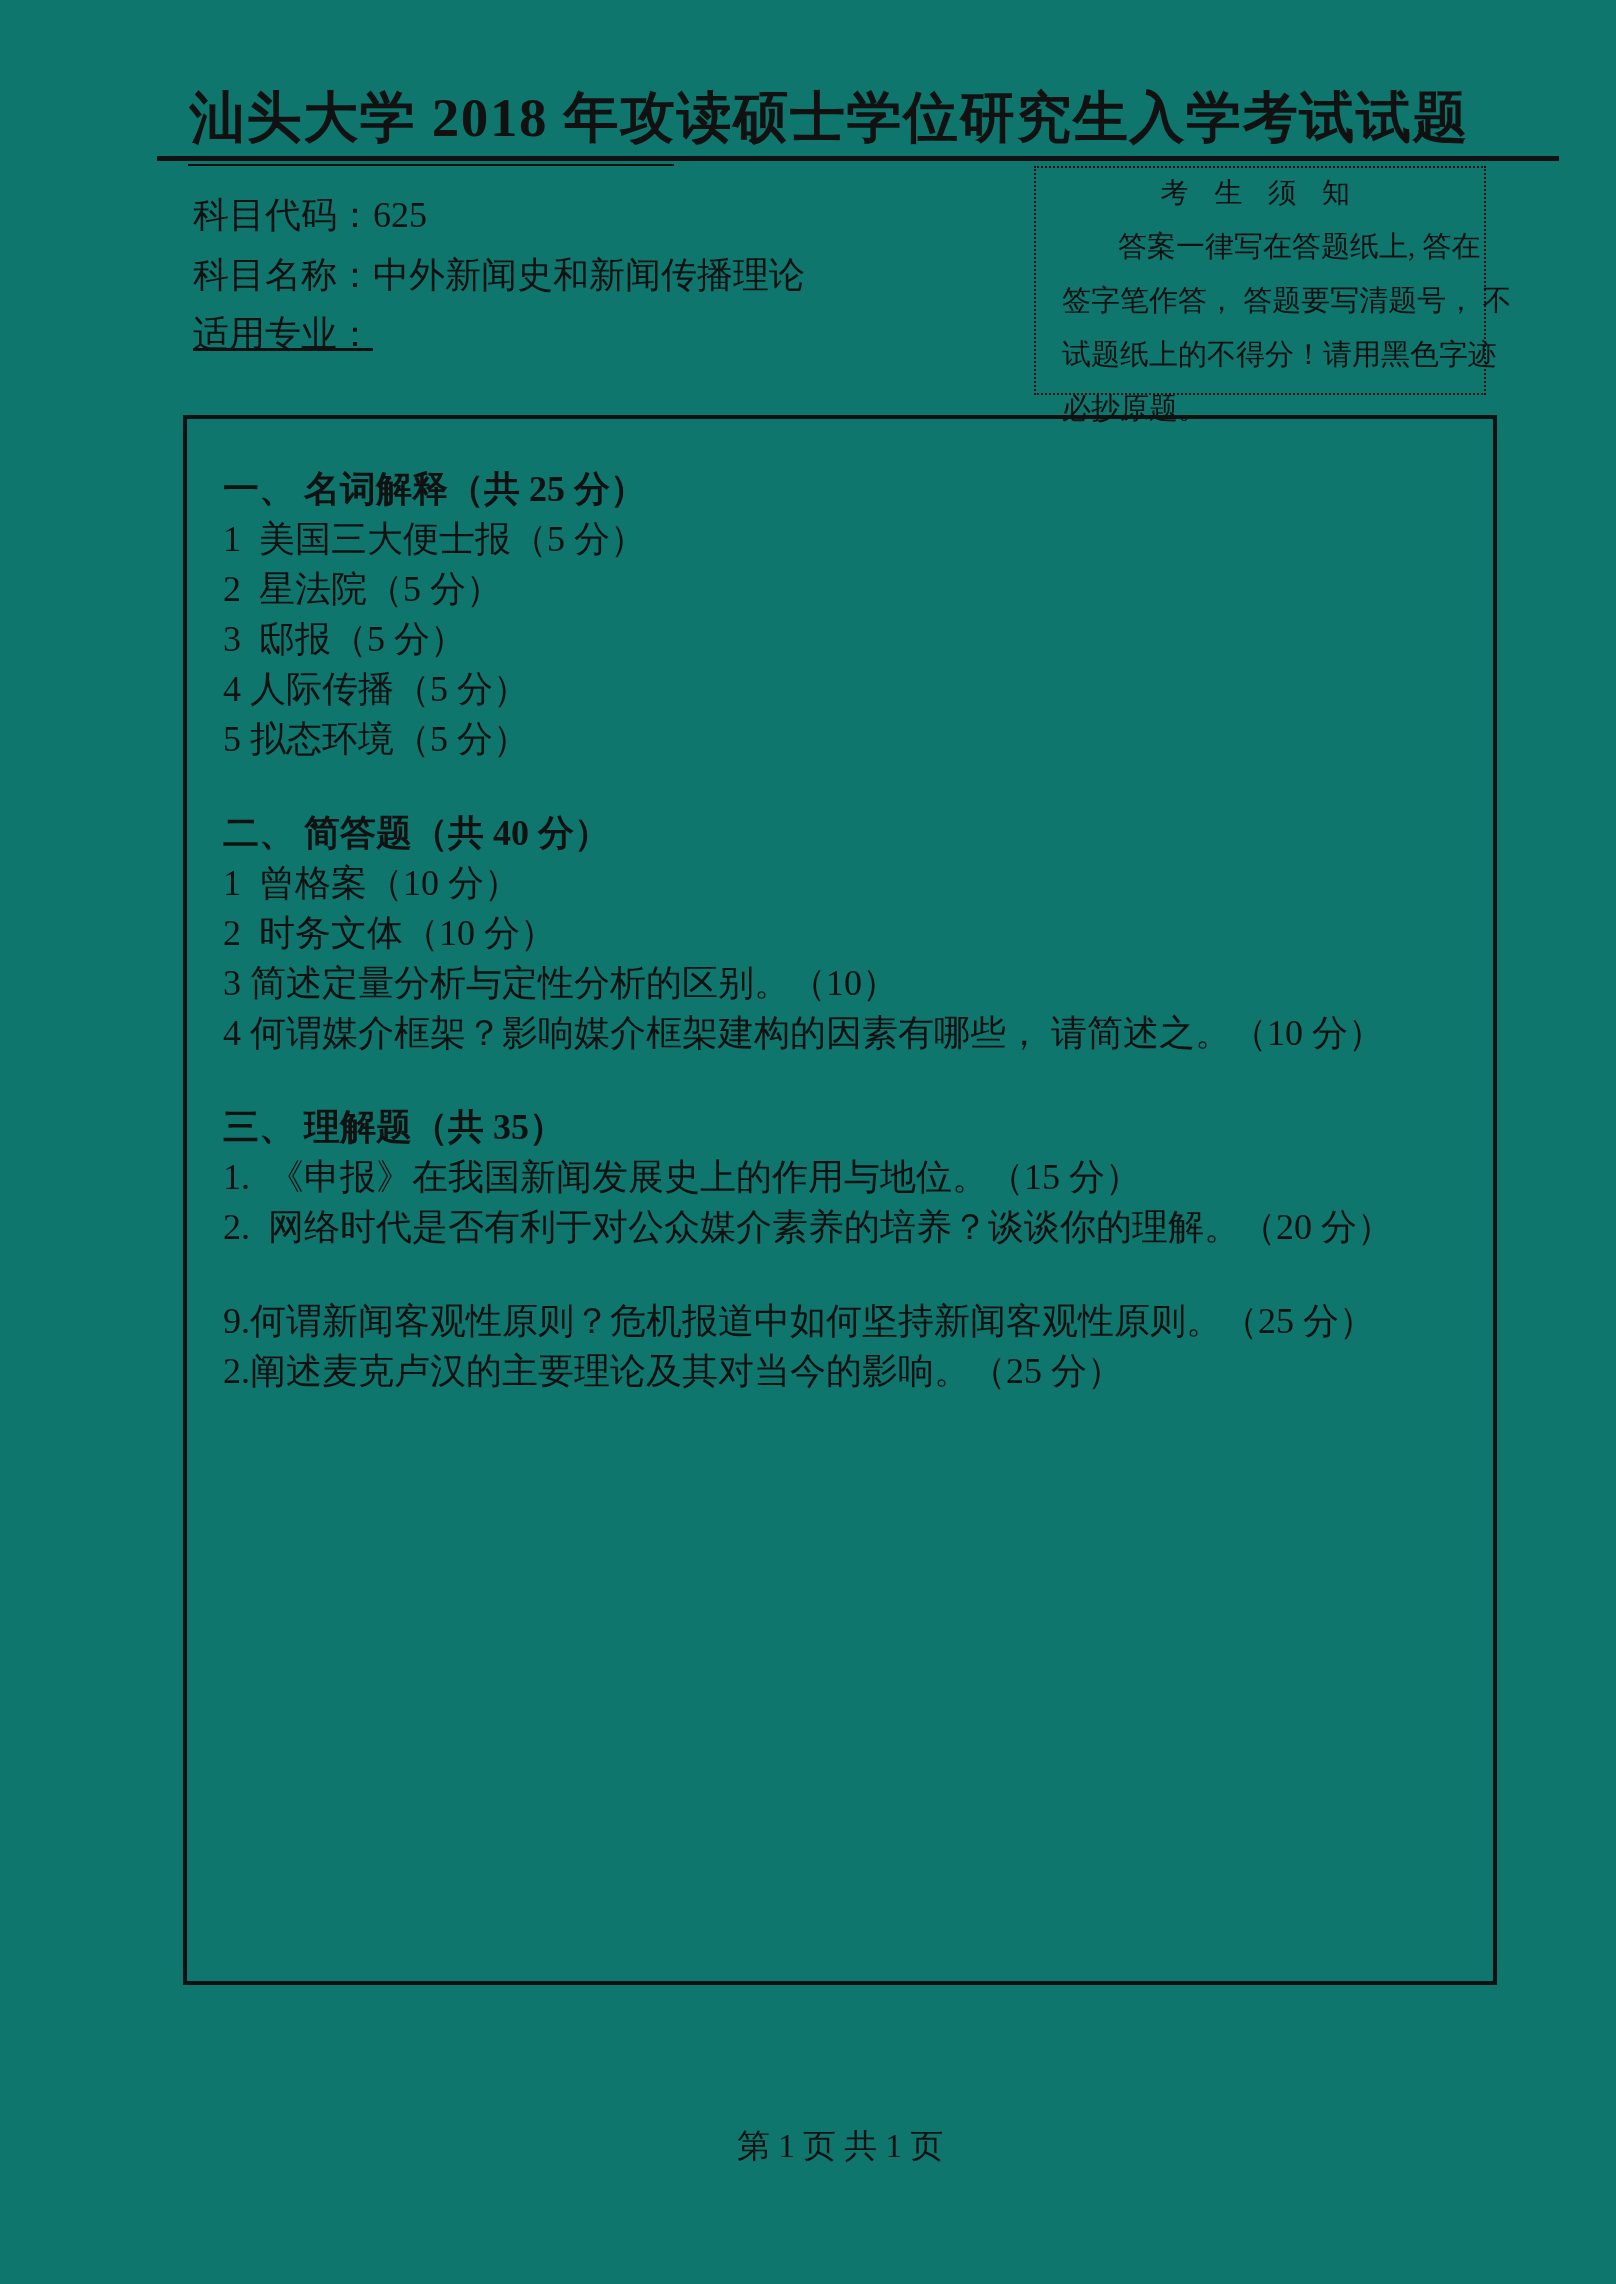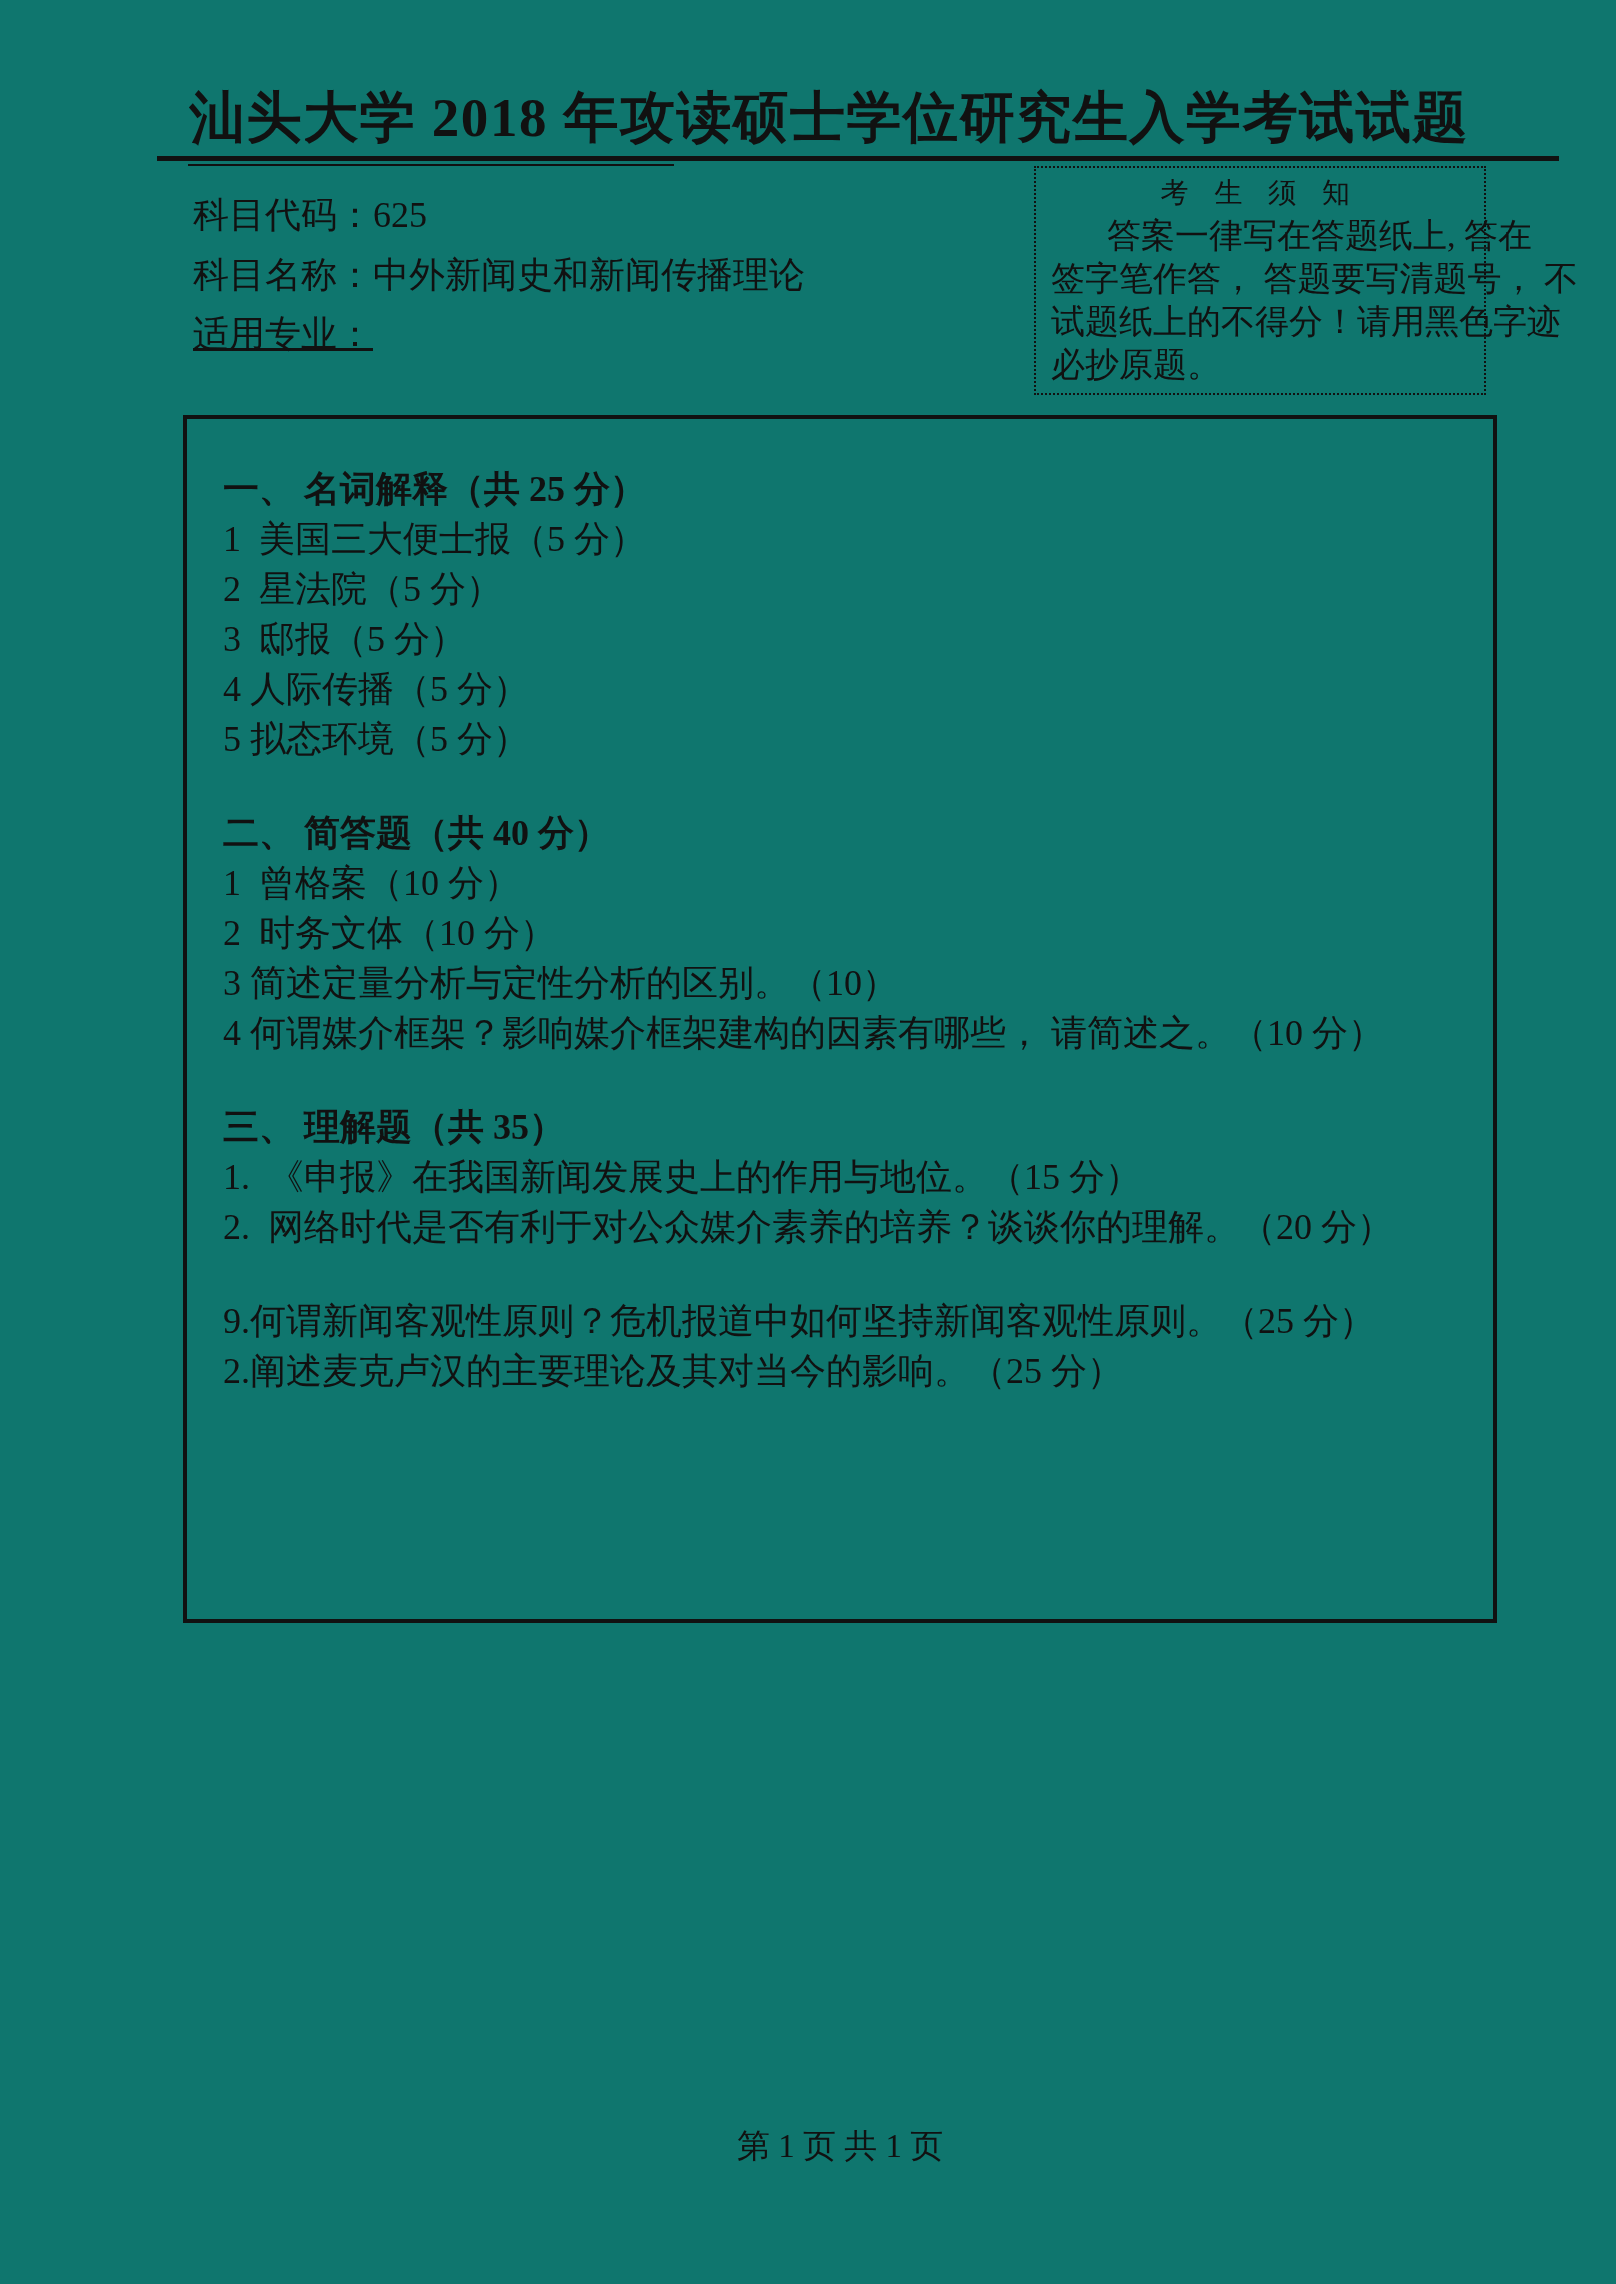--- a/index.html
+++ b/index.html
@@ -19,25 +19,25 @@
   .info-row { position:absolute; left:193px; font-size:36px; line-height:42px; white-space:pre; }
   .info-row.r1 { top:194px; }
   .info-row.r2 { top:254px; }
   .info-row.r3 { top:313px;text-decoration:underline; }
 
   .notice {
     position:absolute; left:1034px; top:166px; width:452px; height:229px;
     border:2.3px dotted #111111; box-sizing:border-box; padding:6.3px 11px 0 11px;
   }
   .notice-title { font-size:28px; line-height:38px; text-align:center; letter-spacing:9.4px; white-space:pre; }
-  .notice-line  { margin:4px; font-size:34px; line-height:39px; white-space:pre; }
+  .notice-line  { margin:15px; font-size:29px; line-height:39px; white-space:pre; }
   .notice-line.indent { text-indent:56px; }
 
   .main-box {
-    position:absolute; left:183px; top:415px; width:1314px; height:1208px;
+    position:absolute; left:183px; top:415px; width:1314px; height:1570px;
     border:4.7px solid #111111; box-sizing:border-box;
     padding:45px 23.5px 0 36px;
   }
   .section { margin:0; }
   .section + .section { margin-top:44px; }
   .line { font-size:36px; line-height:50px; white-space:pre; }
   .heading { font-weight:bold; }
 
   .footer {
     position:absolute; left:183px; top:2124px; width:1314px;

